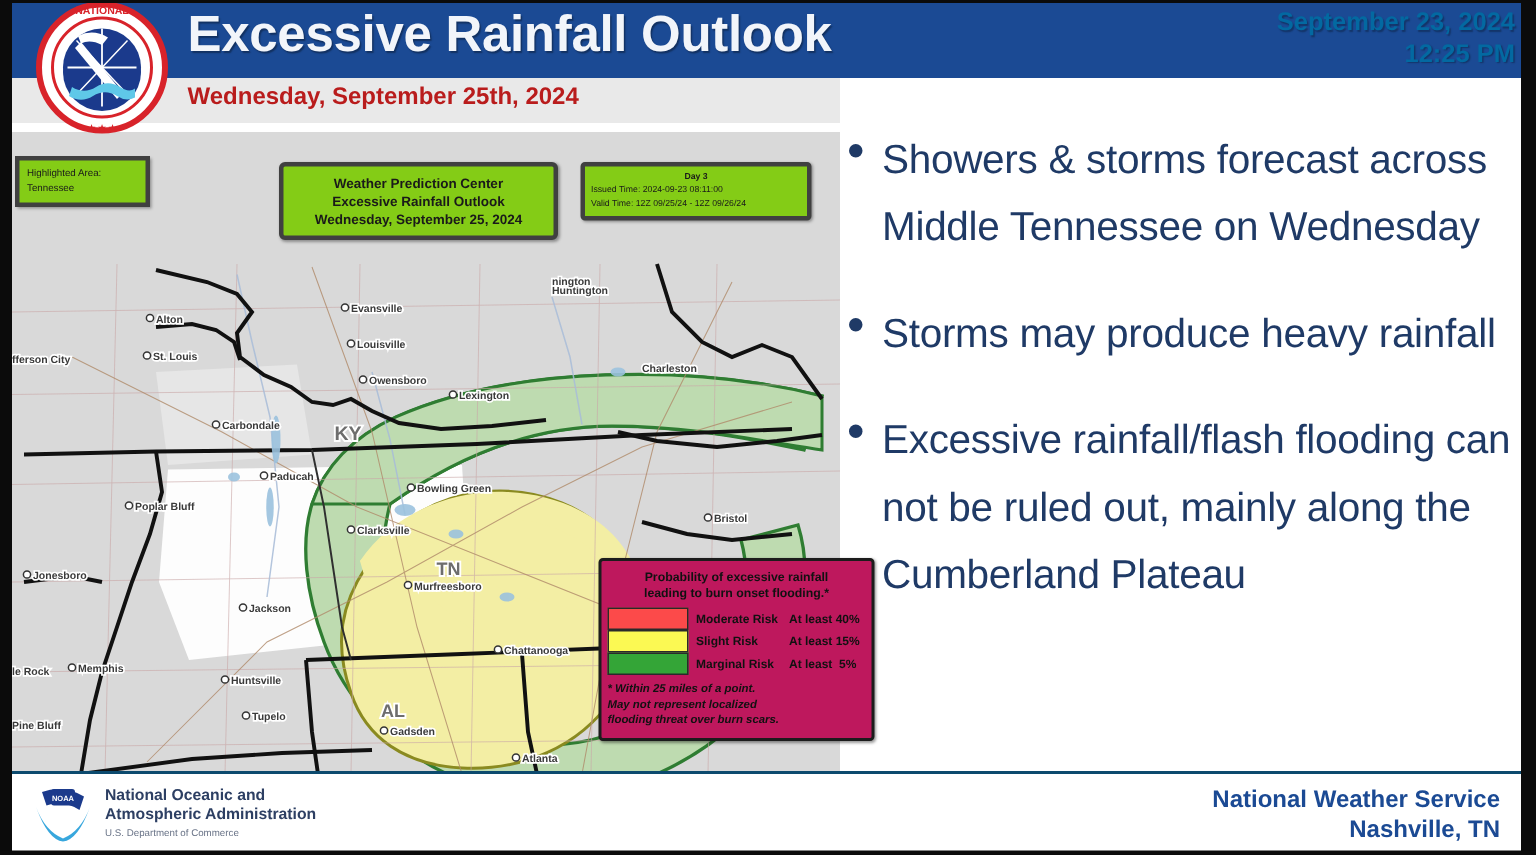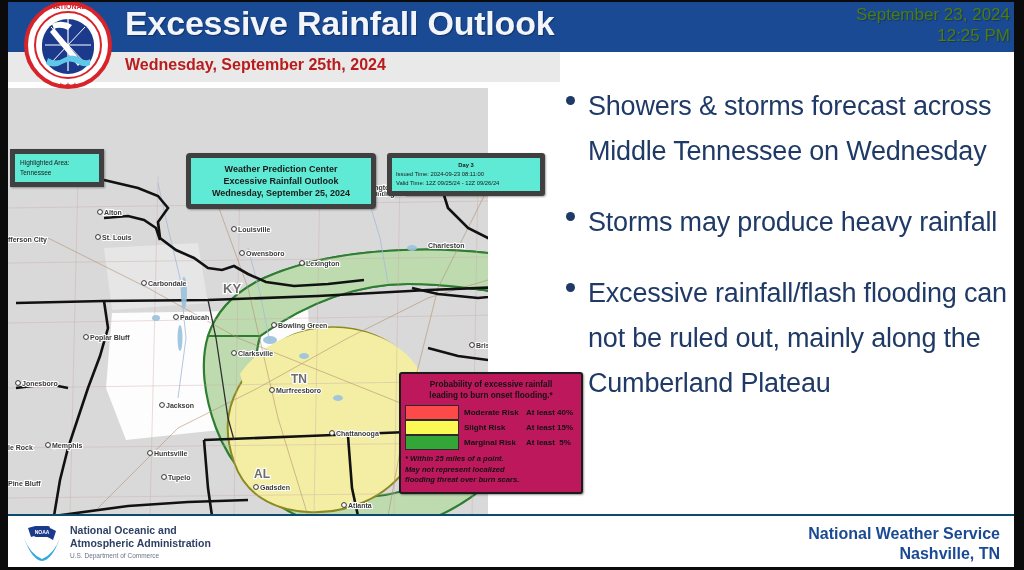--- a/index.html
+++ b/index.html
@@ -10,38 +10,38 @@
   
   .edge-left{position:absolute;left:0;top:0;width:8px;height:570px;background:#0b0b0b;z-index:60;}
   .edge-right{position:absolute;right:0;top:0;width:10px;height:570px;background:#0b0b0b;z-index:60;}
   .edge-top{position:absolute;left:0;top:0;width:1024px;height:2px;background:#0b0b0b;z-index:60;}
   .edge-bottom{position:absolute;left:0;bottom:0;width:1024px;height:3px;background:#0b0b0b;z-index:60;}
 
   
   .header{position:absolute;left:8px;top:2px;width:1006px;height:50px;background:#1b4a94;}
   .header-title{position:absolute;left:125px;top:4px;font-size:34px;font-weight:bold;color:#f2f5fa;
     letter-spacing:-0.2px;text-shadow:1px 1px 1px rgba(0,0,0,.35);}
-  .header-date{position:absolute;right:14px;top:4px;text-align:right;color:#4d7c0f;
-    font-size:17px;font-weight:normal;line-height:21px;text-shadow:1px 1px 1px rgba(0,0,0,.3);}
+  .header-date{position:absolute;right:14px;top:4px;text-align:right;color:#0369a1;
+    font-size:17px;font-weight:bold;line-height:21px;text-shadow:1px 1px 1px rgba(0,0,0,.3);}
 
   
   .subbar{position:absolute;left:8px;top:52px;width:1006px;height:30px;background:#e9e9e9;}
   .subbar-text{position:absolute;left:125px;top:56px;font-size:16px;font-weight:bold;color:#b91c1c;}
   .subbar-white{position:absolute;left:560px;top:52px;width:454px;height:30px;background:#ffffff;}
 
   
   .nws-logo{position:absolute;left:18px;top:0px;width:100px;height:90px;z-index:40;}
 
   
-  .map{position:absolute;left:8px;top:88px;width:480px;height:428px;background:#d7d7d7;overflow:hidden;}
+  .map{position:absolute;left:8px;top:88px;width:552px;height:428px;background:#d7d7d7;overflow:hidden;}
   .map svg{display:block;}
 
   
-  .callout{position:absolute;background:#5eead4;border:5px solid #404040;color:#1a1a1a;
-    box-shadow:1px 1px 2px rgba(0,0,0,.35);margin-top:45px;}
+  .callout{position:absolute;background:#84cc16;border:3px solid #404040;color:#1a1a1a;
+    box-shadow:1px 1px 2px rgba(0,0,0,.35);}
   .callout-hl{left:10px;top:104px;width:74px;padding:4px 5px;font-size:6.5px;line-height:10px;z-index:30;}
   .callout-wpc{left:186px;top:108px;width:172px;padding:5px 4px;font-size:9px;line-height:12px;
     font-weight:bold;text-align:center;z-index:30;border-radius:4px;}
   .callout-day{left:387px;top:108px;width:140px;padding:3px 4px;font-size:5.8px;line-height:9px;z-index:30;border-radius:3px;}
   .callout-day .d3{text-align:center;font-weight:bold;}
 
   
   .legend{position:absolute;left:399px;top:372px;width:172px;padding:5px 4px 6px 4px;background:#be185d;
     border:2px solid #1c1c1c;border-radius:3px;z-index:32;box-shadow:1px 1px 2px rgba(0,0,0,.4);}
   .legend-title{font-size:8.2px;font-weight:bold;line-height:11px;text-align:center;color:#111;}

